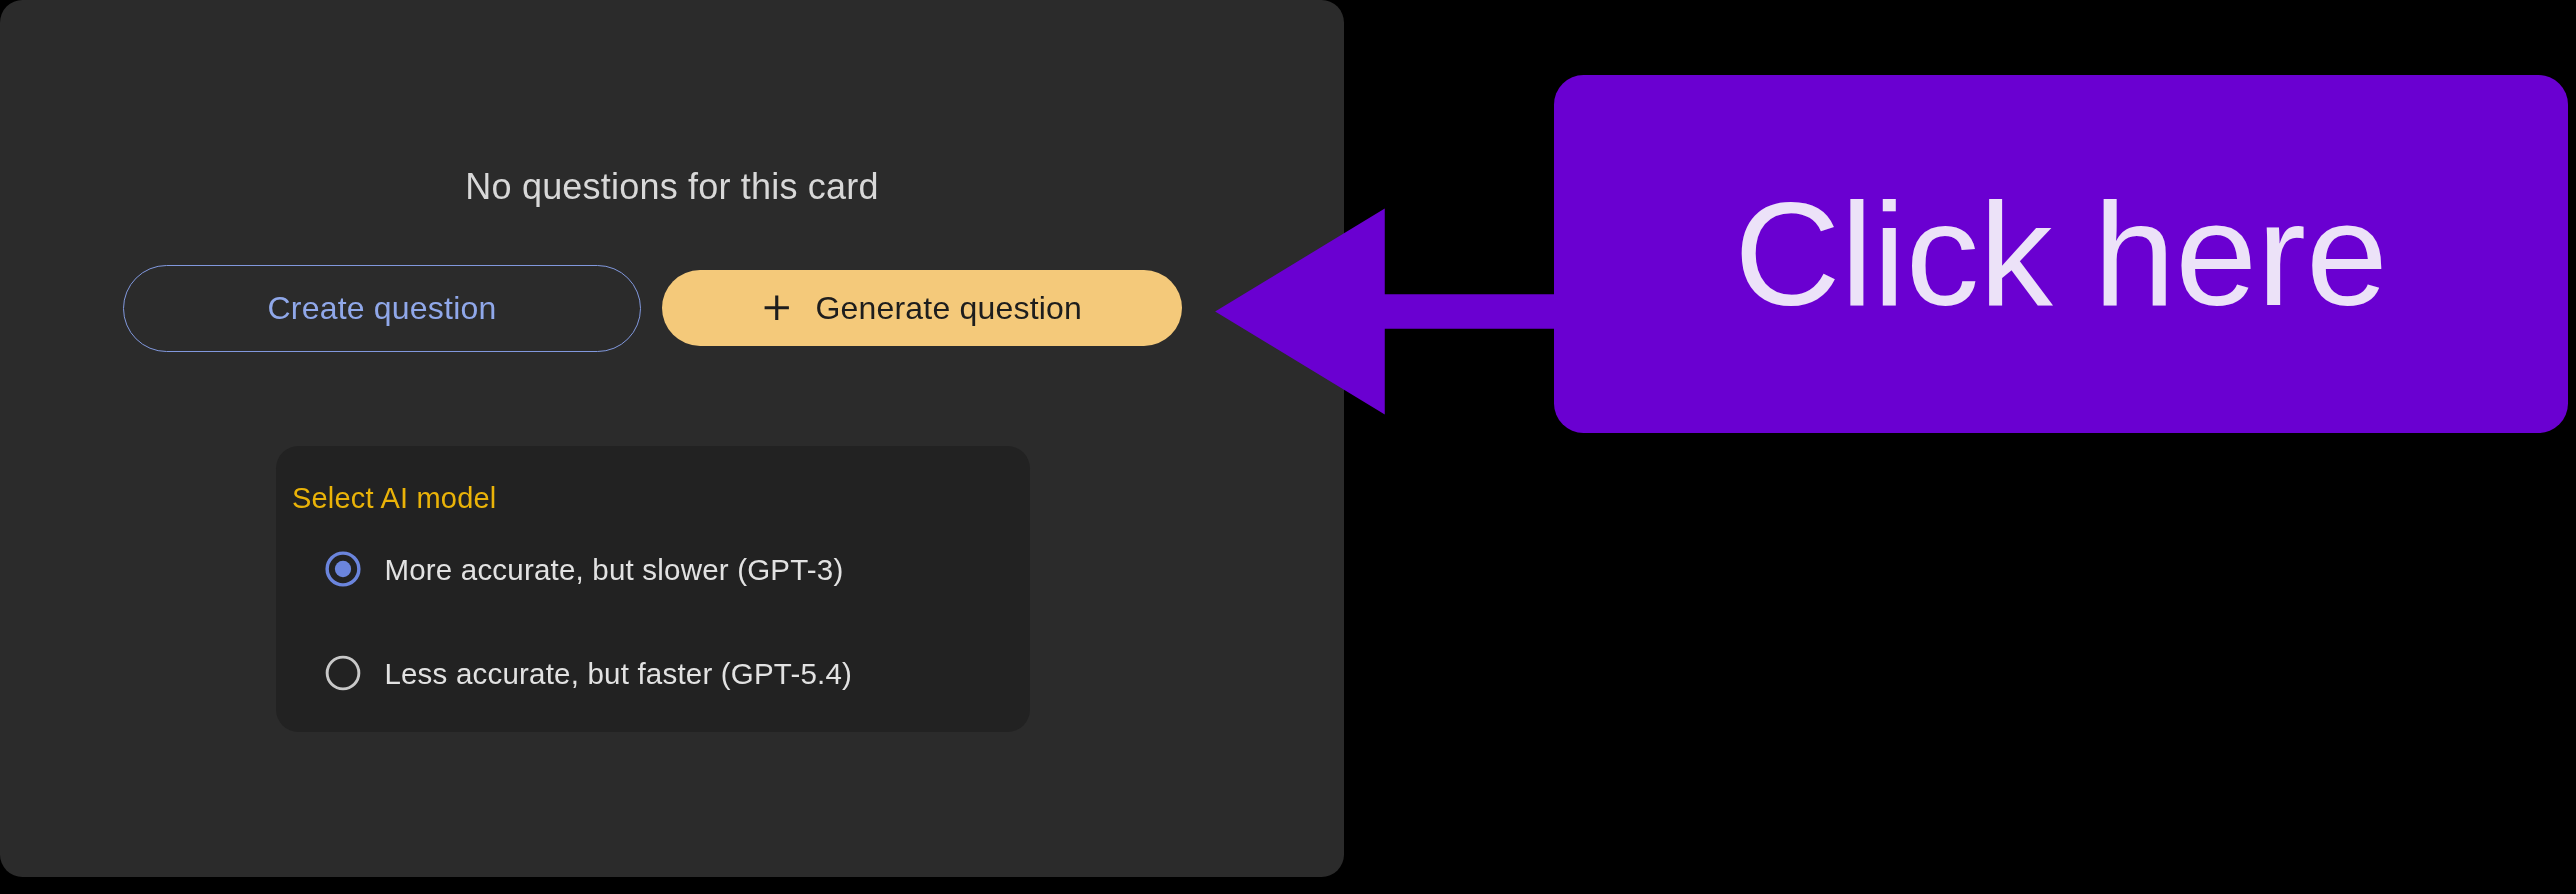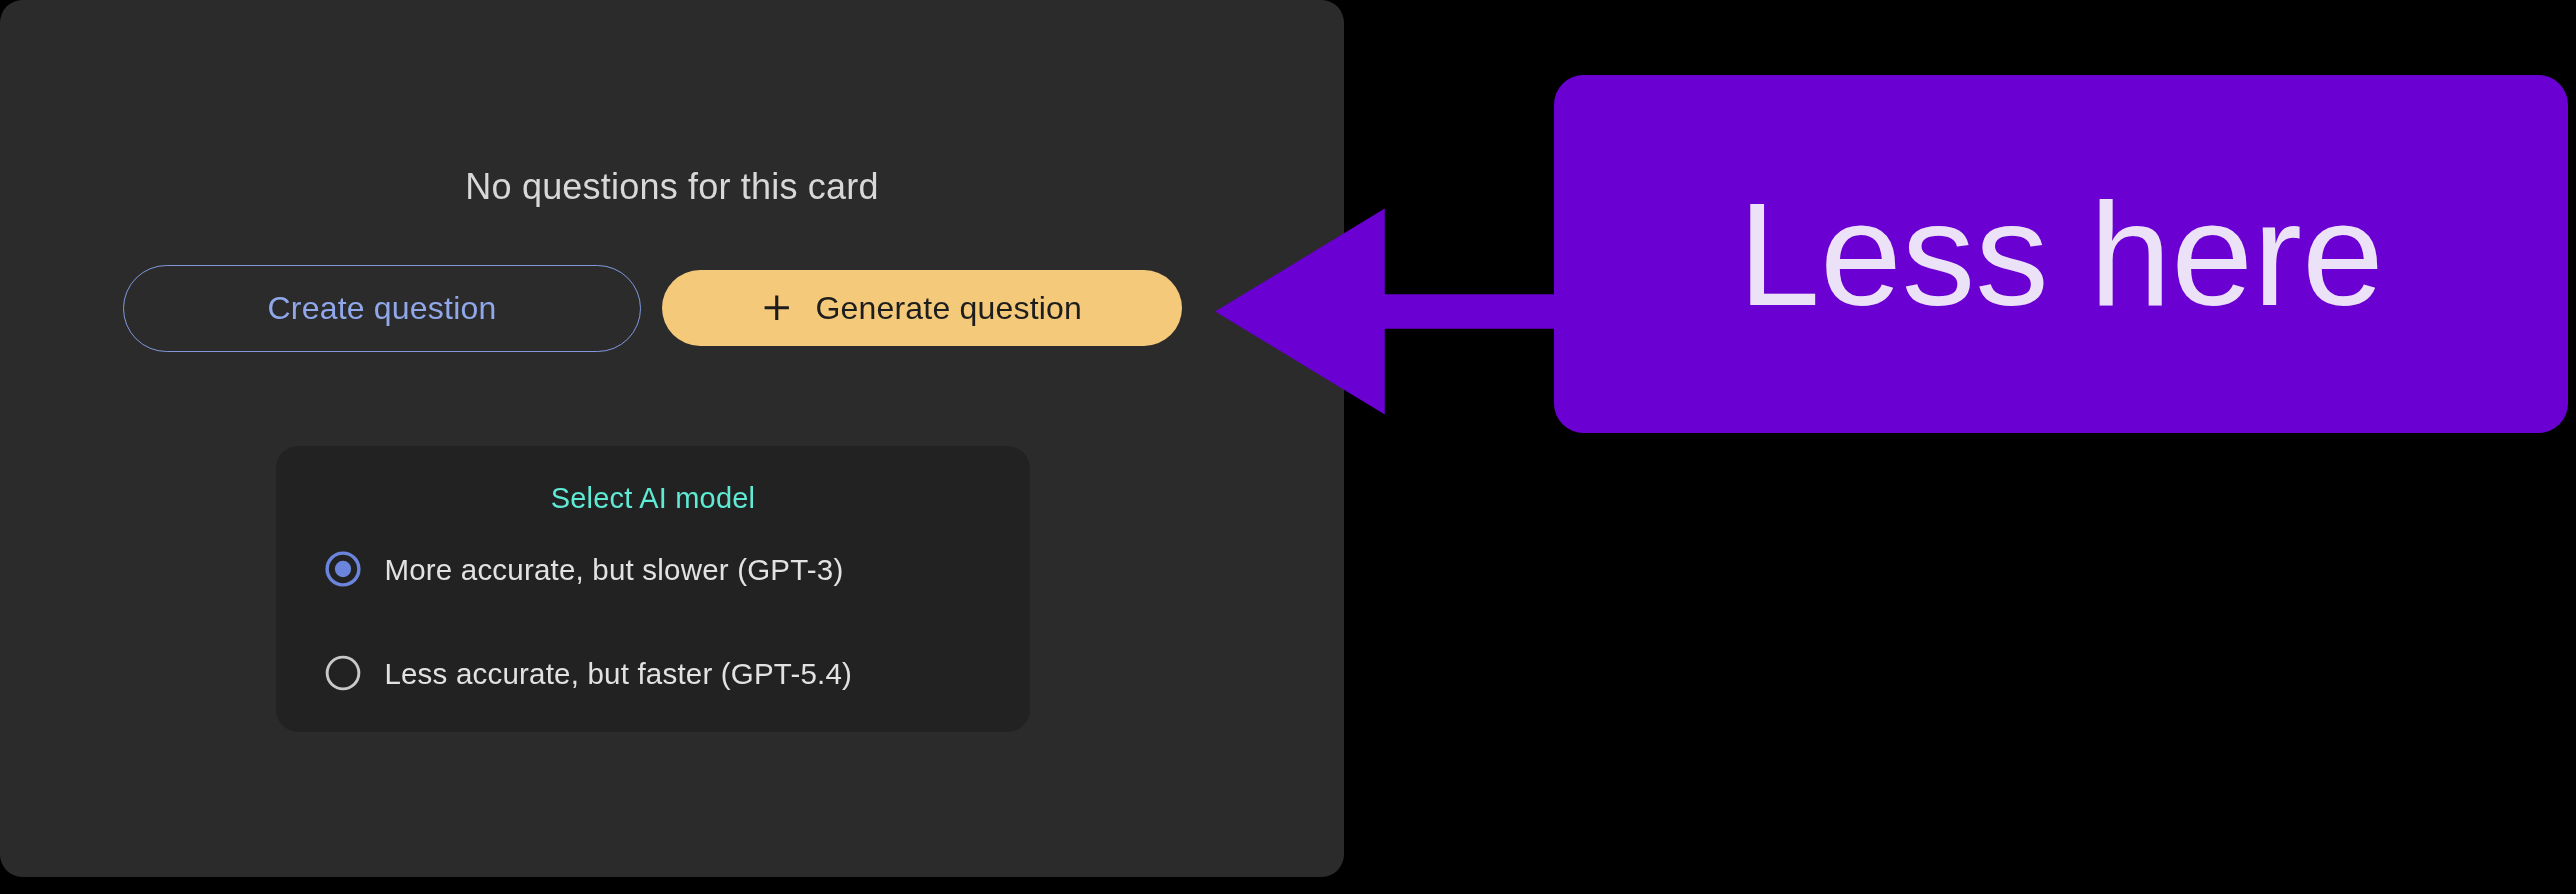--- a/index.html
+++ b/index.html
@@ -124,27 +124,26 @@
     top: 446px;
     width: 754px;
     height: 286px;
     background: #222222;
     border-radius: 22.5px;
     box-sizing: border-box;
   }
 
   .model-title {
     position: absolute;
-    left: 0;
+    left: 16px;
     top: 35px;
     width: 754px;
-    text-align: center;
     font-size: 29px;
     line-height: 35px;
-    color: #5eead4;
+    color: #eab308;
     font-weight: 400;
     letter-spacing: 0.2px;
     white-space: nowrap;
   }
 
   .radio-list {
     position: absolute;
     left: 0px;
     top: 97px;
     width: 754px;
@@ -270,17 +269,17 @@
     </div>
   </div>
 
   <div class="annotation-arrow">
     <svg width="355" height="225" viewBox="0 0 410 260" aria-hidden="true">
       <path d="M7 130 L203 11 L203 110 L410 110 L410 150 L203 150 L203 249 Z" fill="#6a00d1"></path>
     </svg>
   </div>
 
   <div class="annotation-box">
-    <span class="annotation-text">Less here</span>
+    <span class="annotation-text">Click here</span>
   </div>
 
 </div>
 
 
 </body></html>

